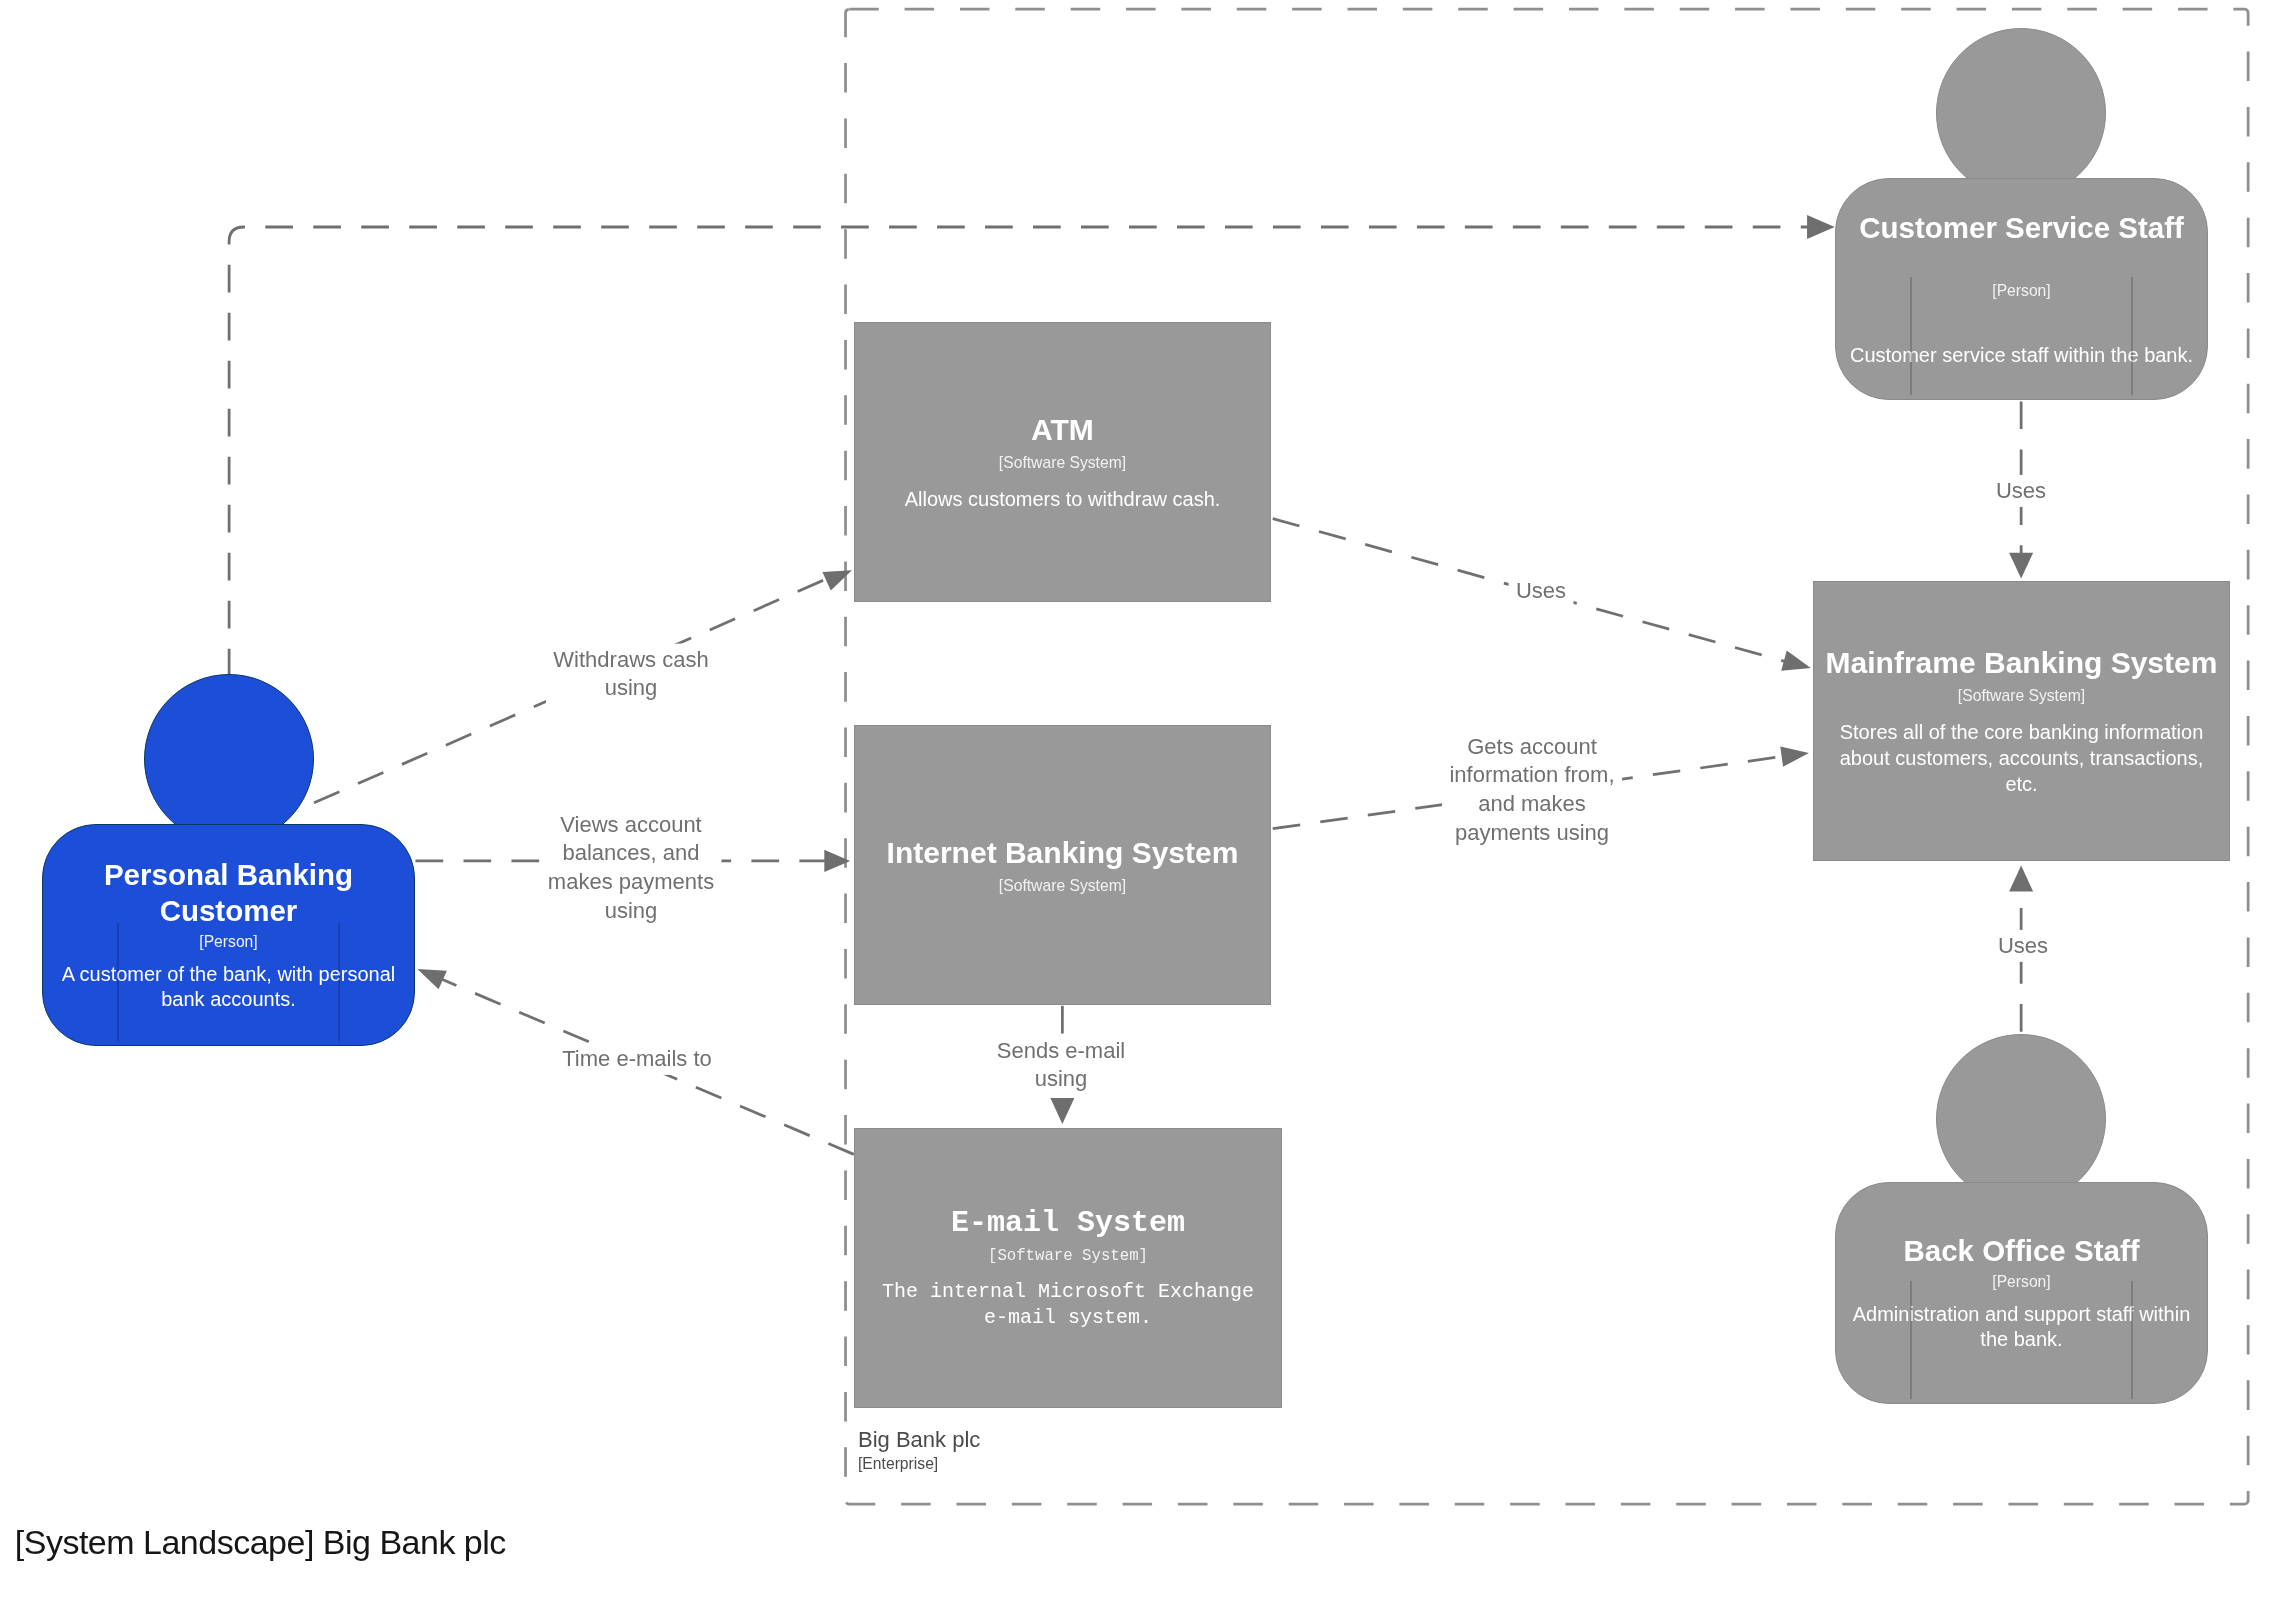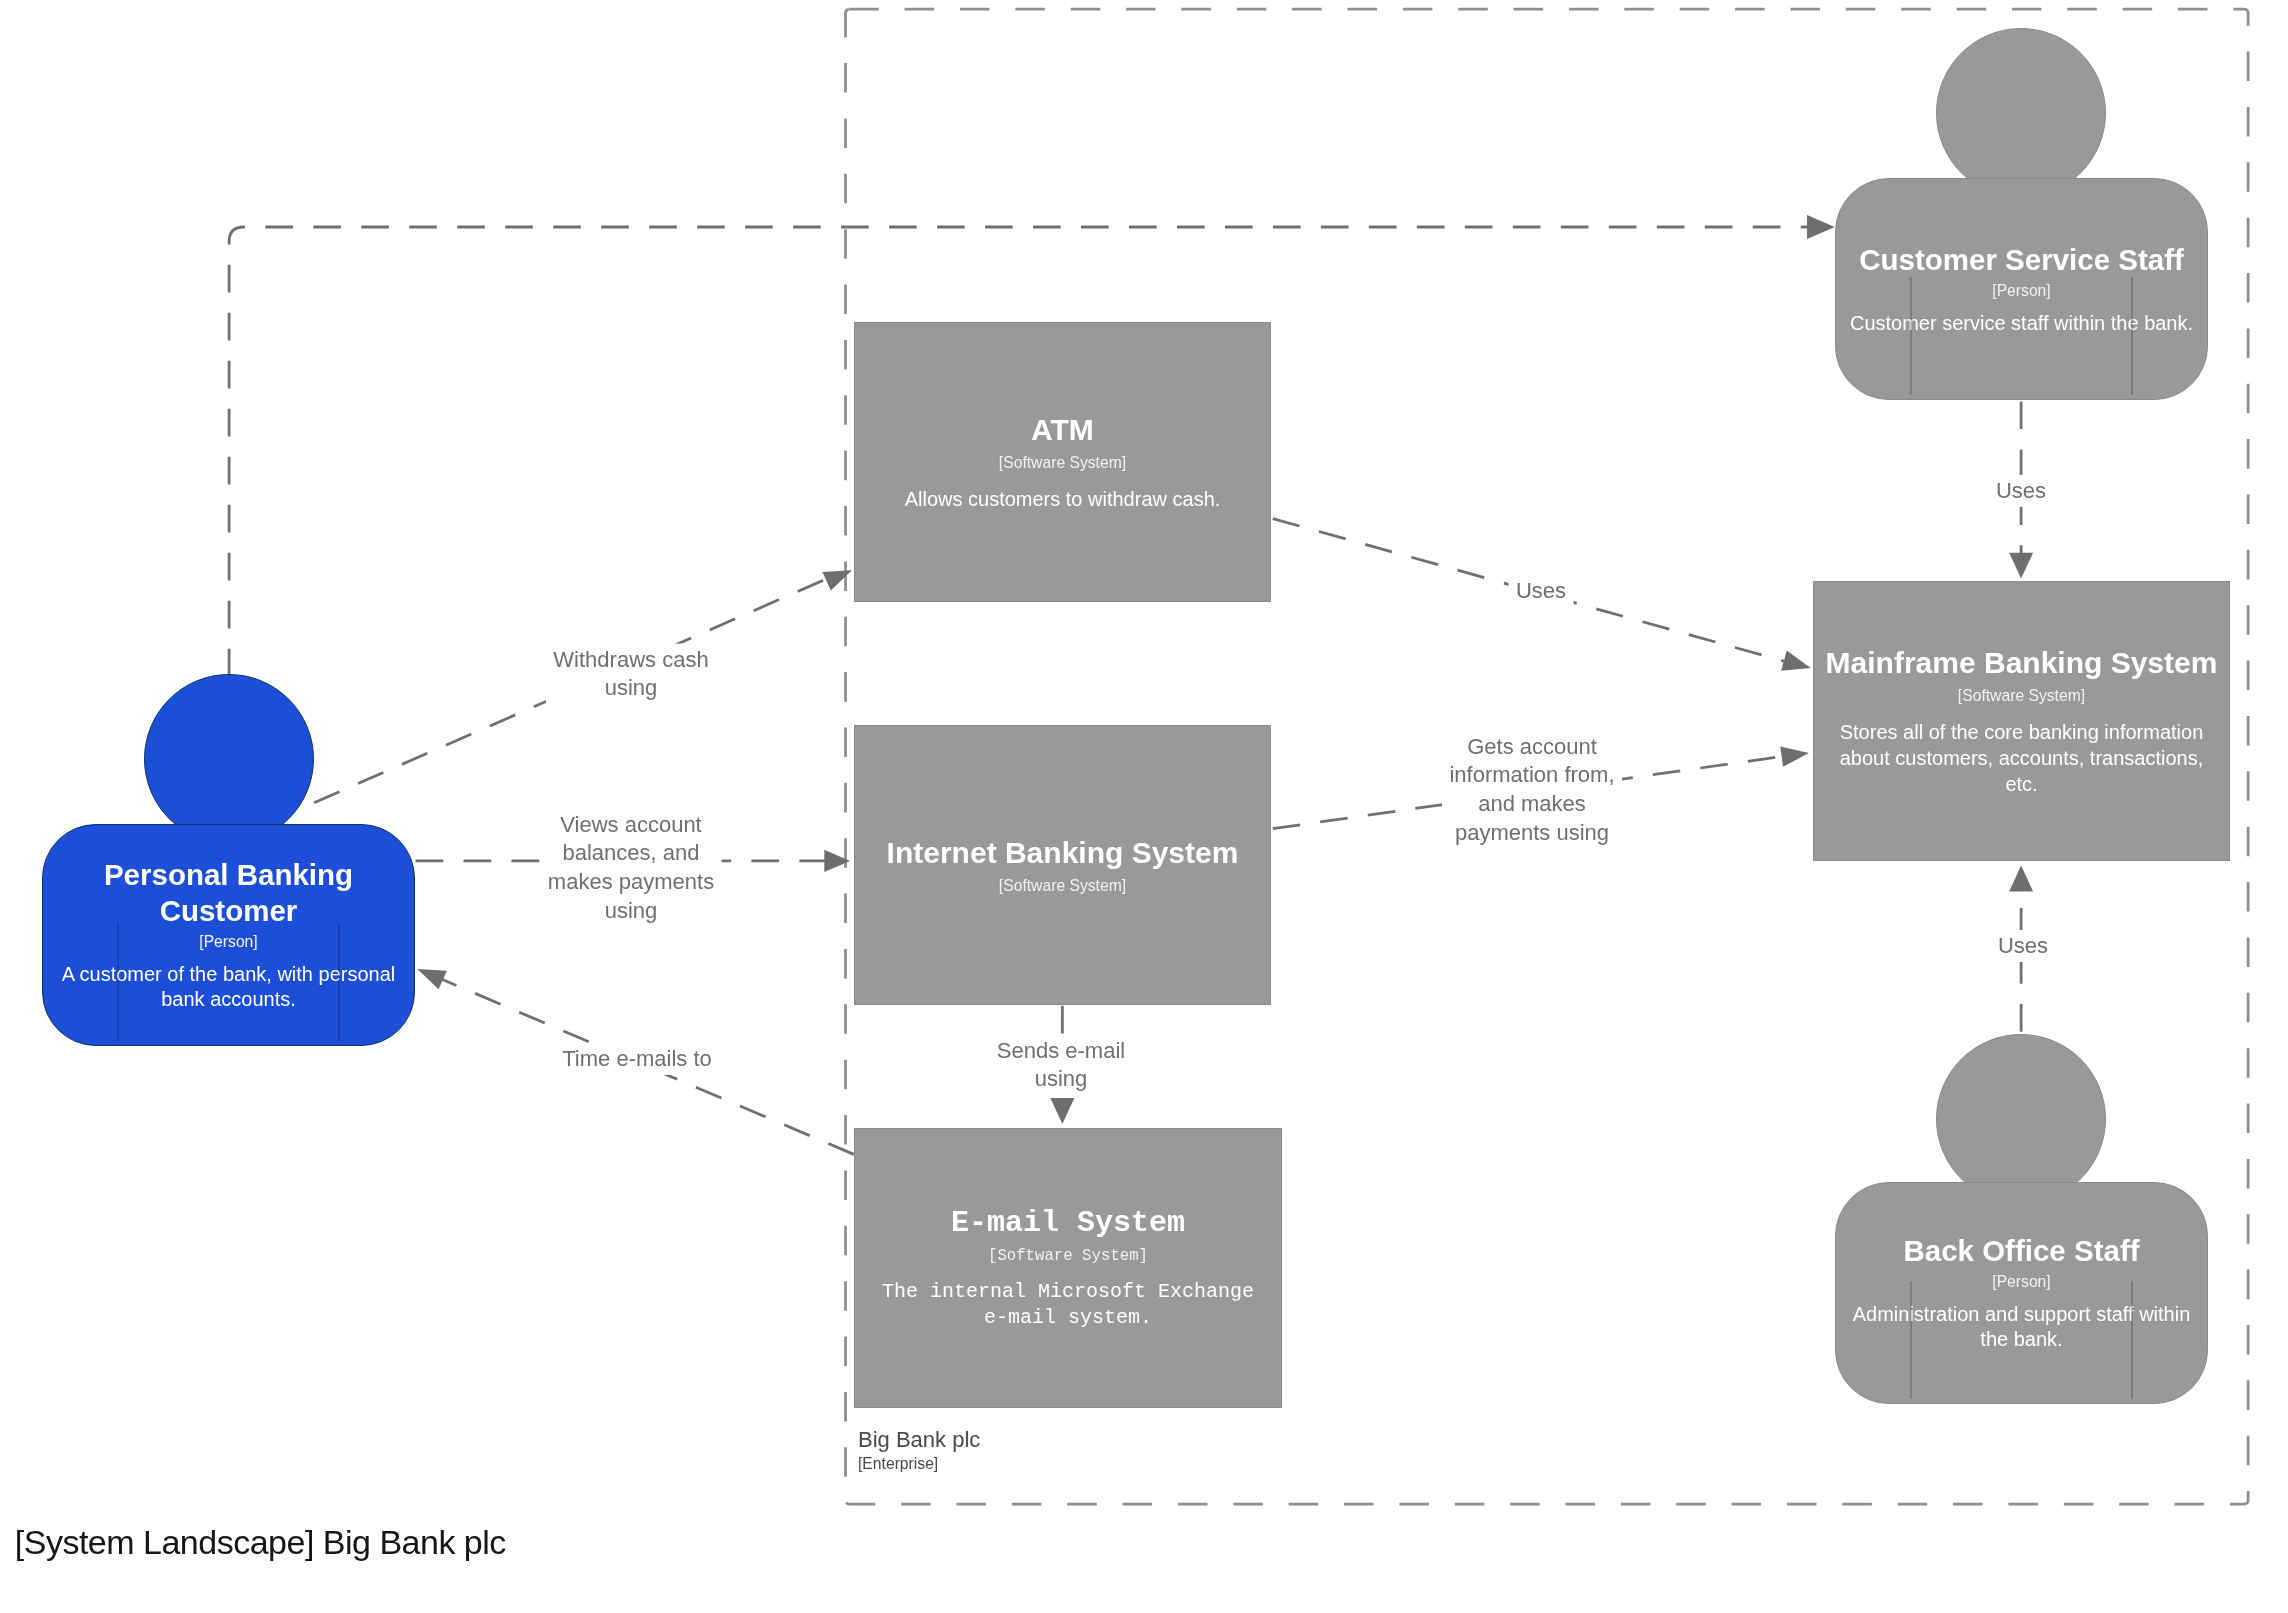--- a/index.html
+++ b/index.html
@@ -120,21 +120,21 @@
   </div>
 
   <div class="sysbox" style="left:1813px; top:581px; width:417px; height:280px;">
     <div class="name">Mainframe Banking System</div>
     <div class="meta">[Software System]</div>
     <div class="desc">Stores all of the core banking information about customers, accounts, transactions, etc.</div>
   </div>
 
   <div>
     <div class="person-head" style="left:1936px; top:28px;"></div>
-    <div class="person-body" style="left:1835px; top:178px;">
+    <div class="person-body" style="left:1835px; top:178px;gap:32px;">
       <div class="arm left"></div>
       <div class="arm right"></div>
       <div class="name">Customer Service Staff</div>
       <div class="meta">[Person]</div>
       <div class="desc">Customer service staff within the bank.</div>
     </div>
   </div>
 
   <div>
     <div class="person-head" style="left:1936px; top:1034px;"></div>

